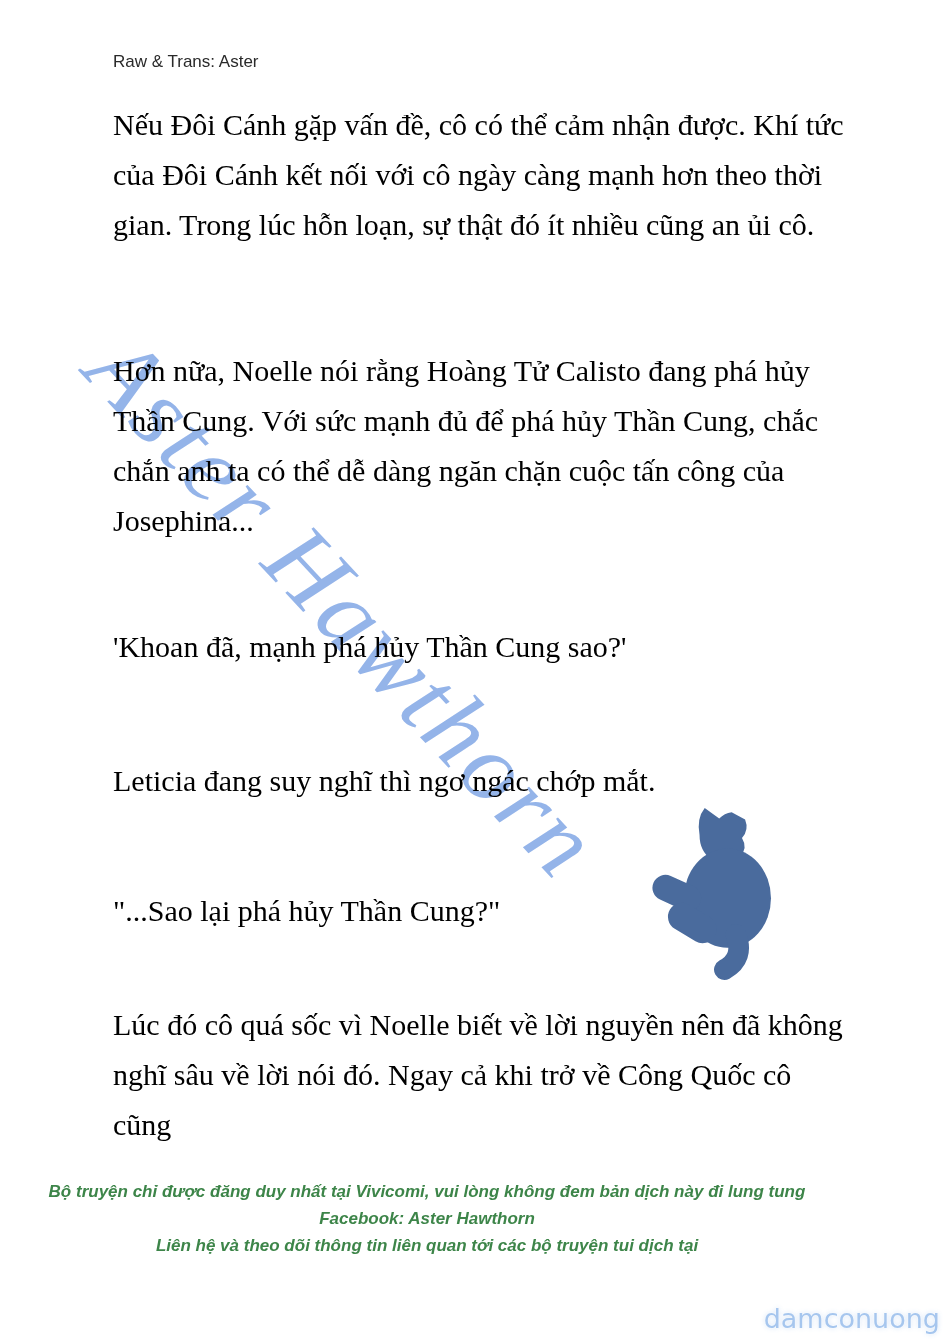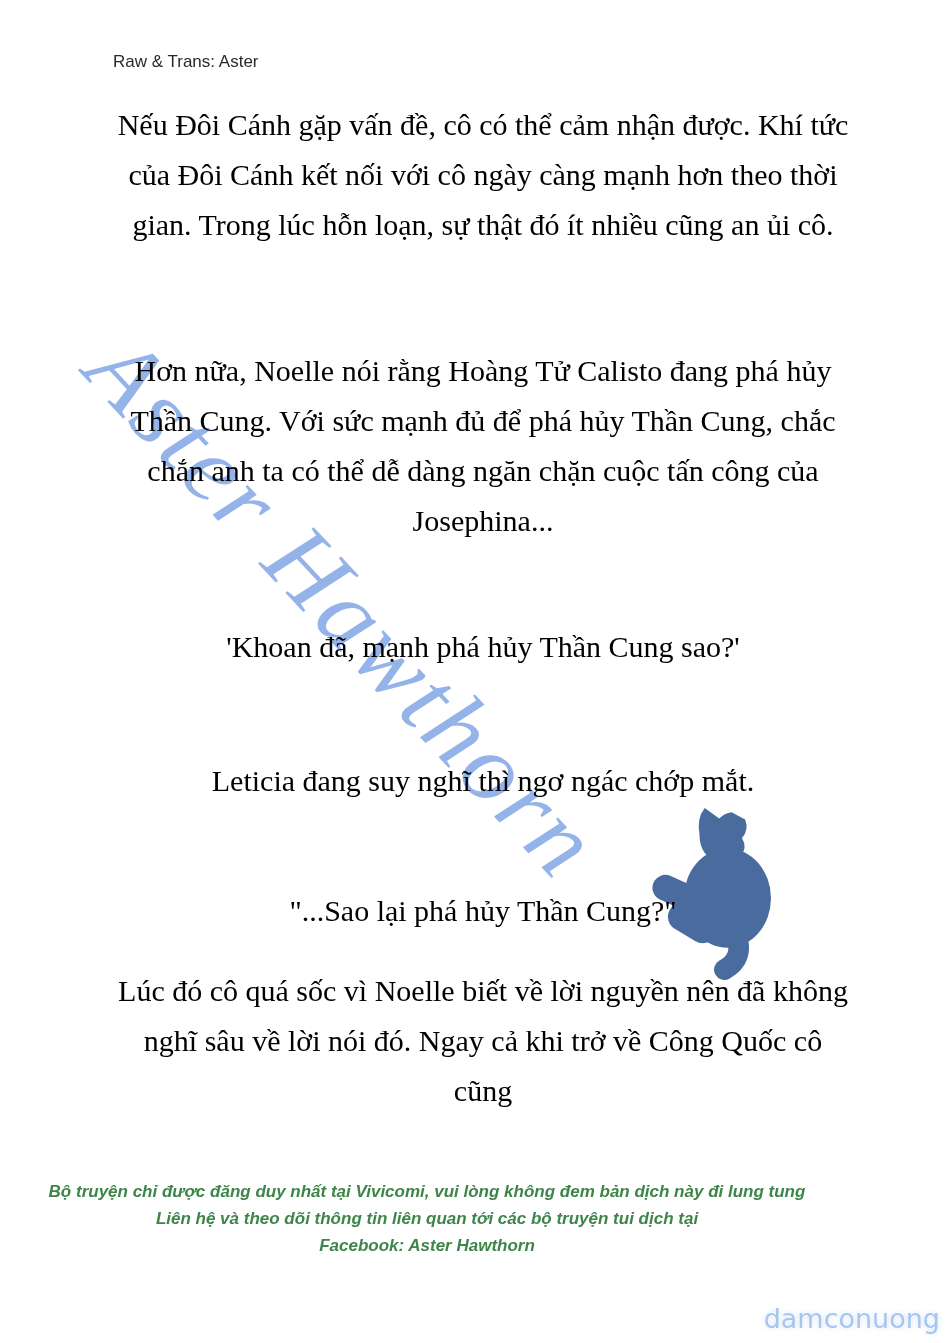--- a/index.html
+++ b/index.html
@@ -32,28 +32,28 @@
     z-index: 1;
     opacity: 0.95;
   }
 
   .body-par {
     position: absolute; left: 113px; width: 740px;
     margin: 0;
     font-size: 30px; line-height: 50px;
     color: var(--color-body-text, #000);
     z-index: 2;
-    text-align: center;
+    text-align: left;
   }
   .p1 { top: 100px; }
   .p2 { top: 346px; }
   .p3 { top: 622px; }
   .p4 { top: 756px; }
   .p5 { top: 886px; }
-  .p6 { top: 966px; }
+  .p6 { top: 1000px; }
 
   .cat {
     position: absolute; left: 650px; top: 806px;
     width: 126px; height: 176px;
     color: var(--color-cat, #4a6b9d);
     z-index: 1;
   }
 
   .footer-notice {
     position: absolute; left: 0; top: 1178px; width: 854px;
@@ -110,20 +110,20 @@
       <line x1="14" y1="79" x2="36" y2="89" stroke="currentColor" stroke-width="25" stroke-linecap="round"></line>
 
       <line x1="30" y1="107" x2="50" y2="119" stroke="currentColor" stroke-width="27" stroke-linecap="round"></line>
 
       <path d="M82 124 Q 91 147 71 158" fill="none" stroke="currentColor" stroke-width="20" stroke-linecap="round"></path>
     </g>
   </svg>
 
   <div class="footer-notice">
     <div>Bộ truyện chỉ được đăng duy nhất tại Vivicomi, vui lòng không đem bản dịch này đi lung tung</div>
+    <div>Facebook: Aster Hawthorn</div>
     <div>Liên hệ và theo dõi thông tin liên quan tới các bộ truyện tui dịch tại</div>
-    <div>Facebook: Aster Hawthorn</div>
   </div>
 
 
   <div class="logo-right">damconuong</div>
 
 </div>
 
 </body></html>

